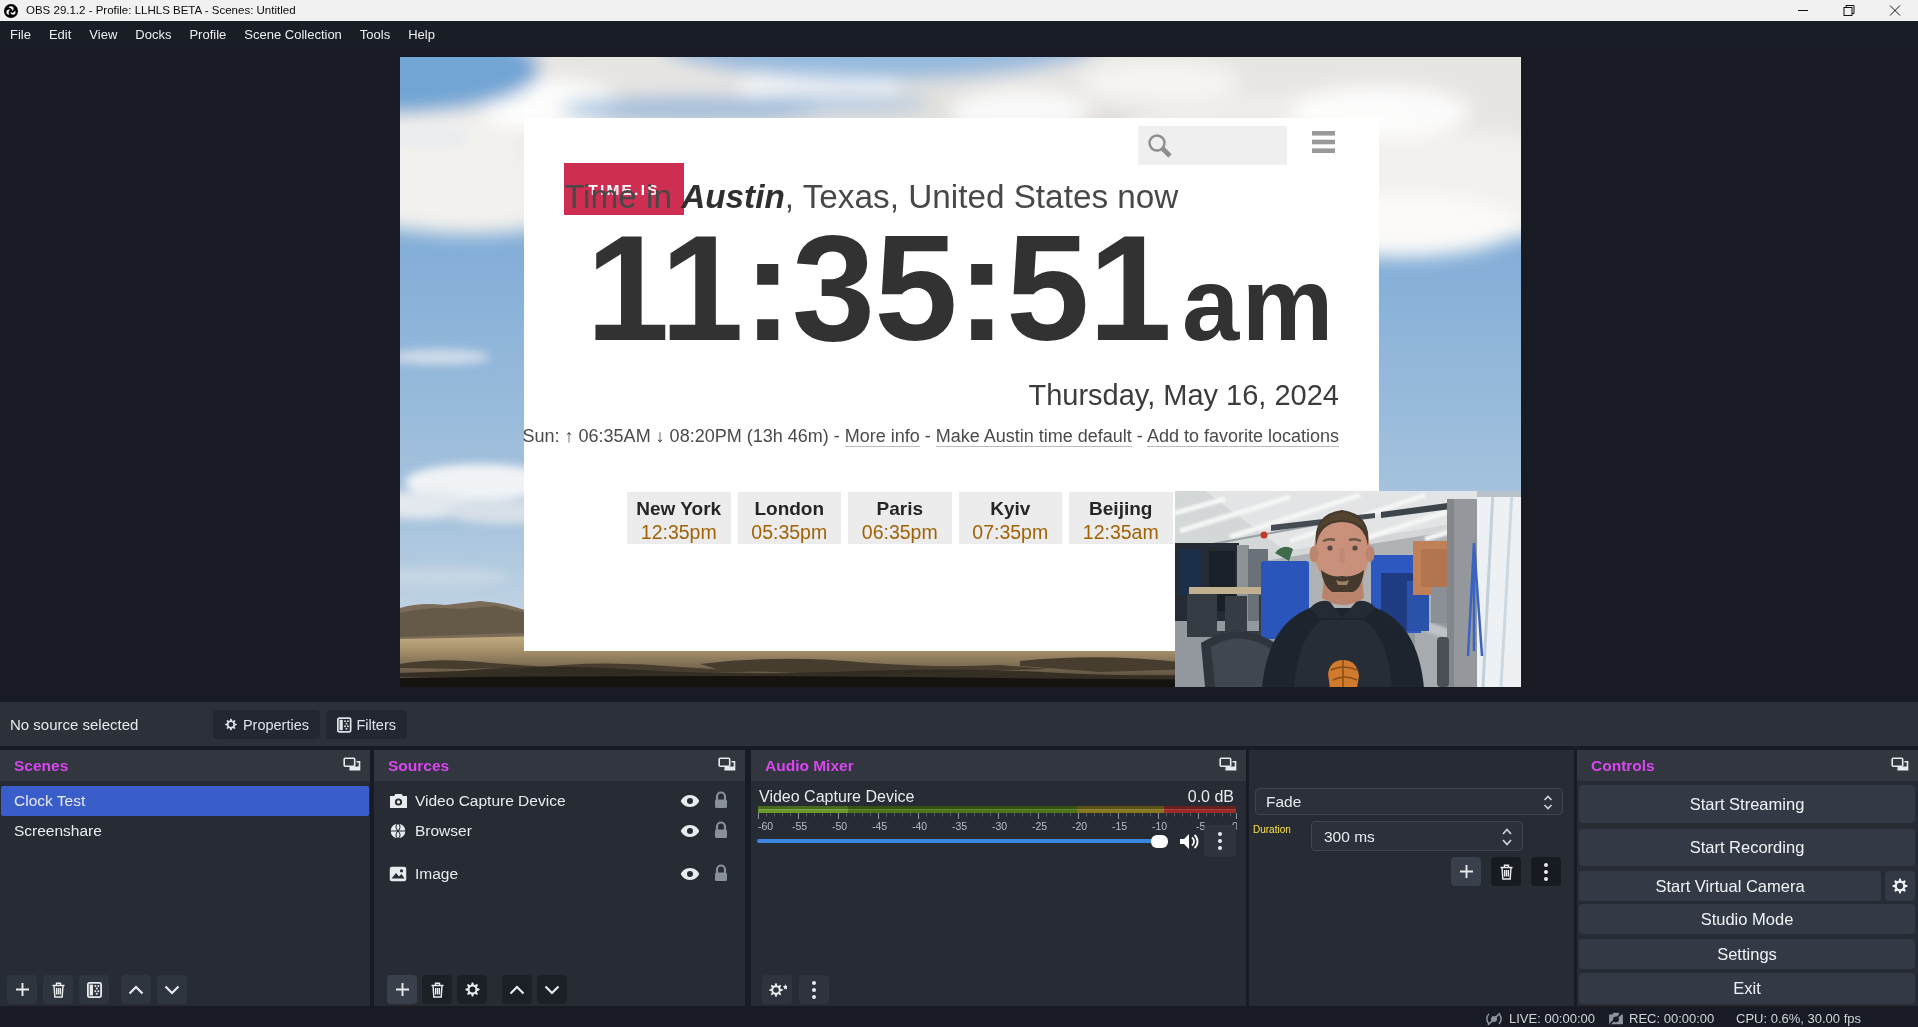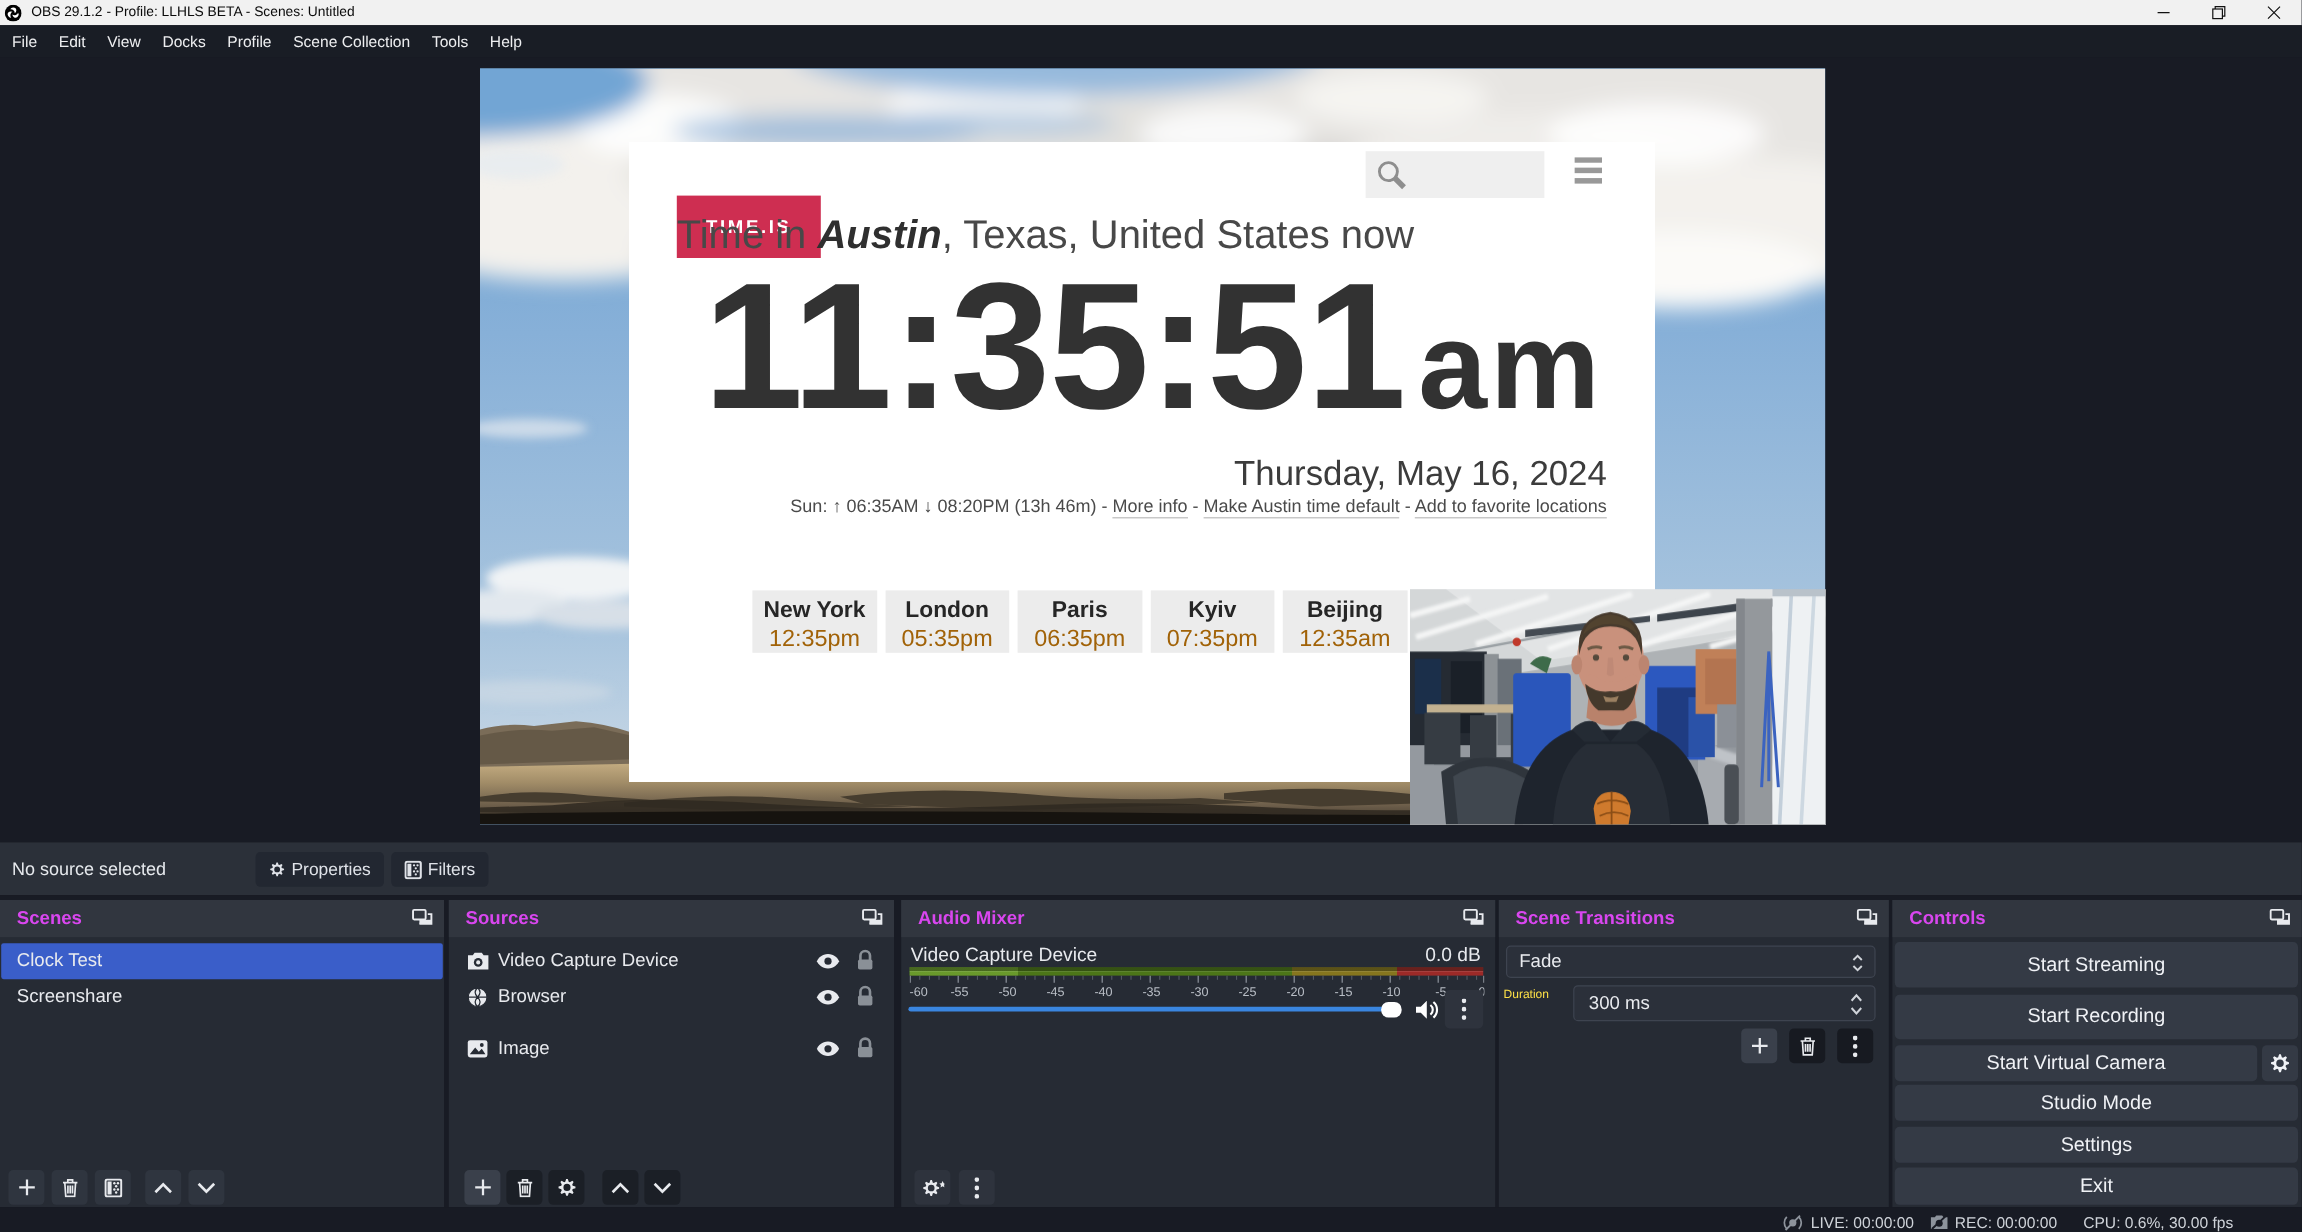--- a/index.html
+++ b/index.html
@@ -25,21 +25,21 @@
 #card { position:absolute; left:124px; top:61px; width:855px; height:533px; background:#ffffff; }
 #logo { position:absolute; left:40px; top:-1px; width:120px; height:52px; background:#ce2e51; color:#fff;
   font-weight:bold; font-size:15.5px; letter-spacing:2.2px; text-align:center; line-height:53px;margin-top:46px; }
 #searchbox { position:absolute; left:614px; top:8px; width:149px; height:39px; background:#efefef; }
 #heading { position:absolute; left:40px; top:60px; font-size:33.3px; color:#484848; letter-spacing:0px;}
 #heading b { color:#2f2f2f;font-style:italic; }
 #bigtime { position:absolute; left:62px; top:84px; width:760px; font-size:150px; font-weight:bold; color:#323232;
   letter-spacing:-0.9px; white-space:nowrap; }
 #ampm { font-size:103px; letter-spacing:2.5px; margin-left:11px; }
 #dateline { position:absolute; right:40px; top:261px; font-size:29px; color:#3c3c3c; }
-#sunline { position:absolute; right:40px; top:296px; font-size:15px; color:#4a4a4a; white-space:nowrap; }
+#sunline { position:absolute; right:40px; top:308px; font-size:18px; color:#4a4a4a; white-space:nowrap; }
 #sunline .lnk { border-bottom:1px solid #bbb; }
 #cities { position:absolute; left:103px; top:330px; width:656px; display:flex; gap:7px;margin-top:44px; }
 .city { width:114px; height:52px; background:#ececec; text-align:center; padding-top:6px; }
 .city b { font-size:19px; color:#262626; display:block; }
 .city span { font-size:19.5px; color:#a16207; margin-top:1px; display:inline-block; }
 
 
 #srcbar { position:absolute; left:0; top:702px; width:1918px; height:44px; background:#2b3039; }
 #srcbar .label { position:absolute; left:10px; top:14px; font-size:15px; color:#e6e9ed; }
 .tbtn { position:absolute; top:8px; height:29px; background:#222731; border-radius:4px; color:#dfe2e8;
@@ -579,34 +579,27 @@
     <div class="iconbtn" style="left:48px;top:225px">
         <svg width="4" height="18" viewBox="0 0 4 18">
           <circle cx="2" cy="2" r="2" fill="#e8eaee"></circle>
           <circle cx="2" cy="9" r="2" fill="#e8eaee"></circle>
           <circle cx="2" cy="16" r="2" fill="#e8eaee"></circle>
         </svg>
       </div>
   </div>
 
   <div class="panel" style="left:1249px;width:325px">
-    <div class="phead">Scene Transitions
-      <svg class="dockico" width="18" height="16" viewBox="0 0 18 16">
-          <rect x="1.2" y="1.2" width="10.5" height="8" rx="1" fill="none" stroke="#e8eaee" stroke-width="1.6"></rect>
-          <path d="M6.5 12.8 h10 v-8 h-3" fill="none" stroke="#e8eaee" stroke-width="1.6"></path>
-          <rect x="6.5" y="9.5" width="10" height="3.3" fill="#e8eaee"></rect>
-        </svg>
-    </div>
     <div class="combo" style="left:6px;top:38px;width:308px;height:27px;line-height:26px;padding-left:10px">Fade
       <svg class="abs" style="right:9px;top:5px" width="10" height="17" viewBox="0 0 10 17">
           <path d="M1.5 6 L5 2.5 L8.5 6 M1.5 11 L5 14.5 L8.5 11" fill="none" stroke="#cfd3d9" stroke-width="1.6"></path>
         </svg>
     </div>
     <div style="position:absolute;left:4px;top:74px;font-size:10px;color:#fde047">Duration</div>
-    <div class="combo" style="left:62px;top:71px;width:252px;height:30px;line-height:29px;padding-left:12px">300 ms
+    <div class="combo" style="left:62px;top:71px;width:212px;height:30px;line-height:29px;padding-left:12px">300 ms
       <svg class="abs" style="right:9px;top:4px" width="12" height="22" viewBox="0 0 12 22">
           <path d="M2 8 L6 3.5 L10 8 M2 14 L6 18.5 L10 14" fill="none" stroke="#cfd3d9" stroke-width="1.7"></path>
         </svg>
     </div>
     <div class="iconbtn" style="left:202px;top:107px;background:#3a404b">
         <svg width="15" height="15" viewBox="0 0 15 15">
           <path d="M7.5 1 V14 M1 7.5 H14" stroke="#e8eaee" stroke-width="1.9"></path>
         </svg>
       </div>
     <div class="iconbtn" style="left:242px;top:107px;background:#171a21">

